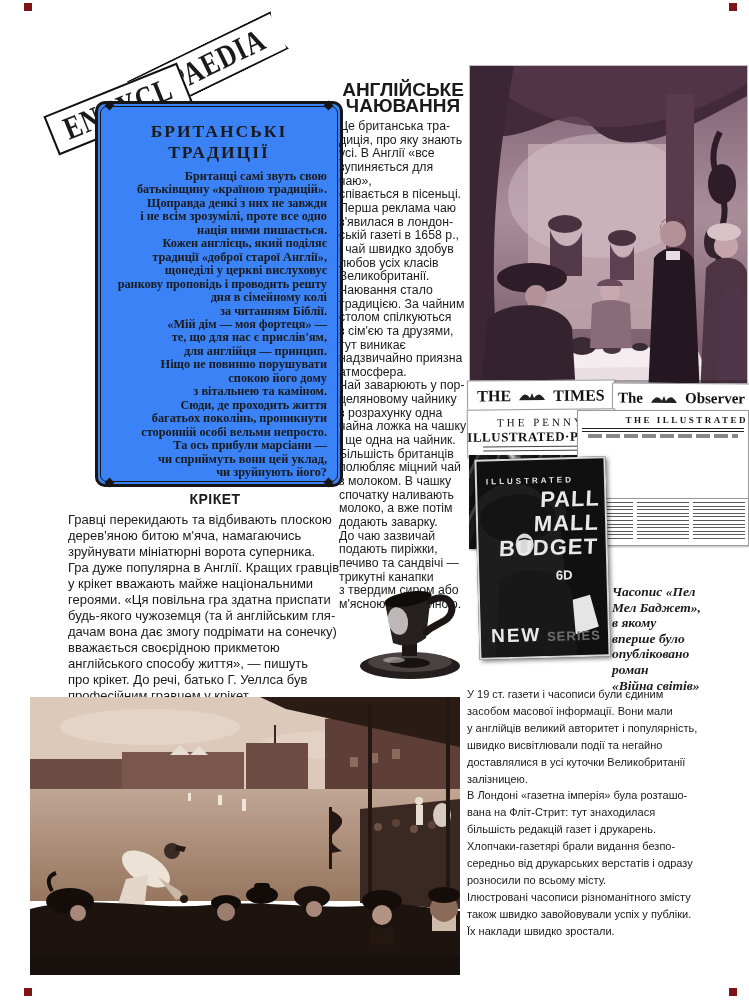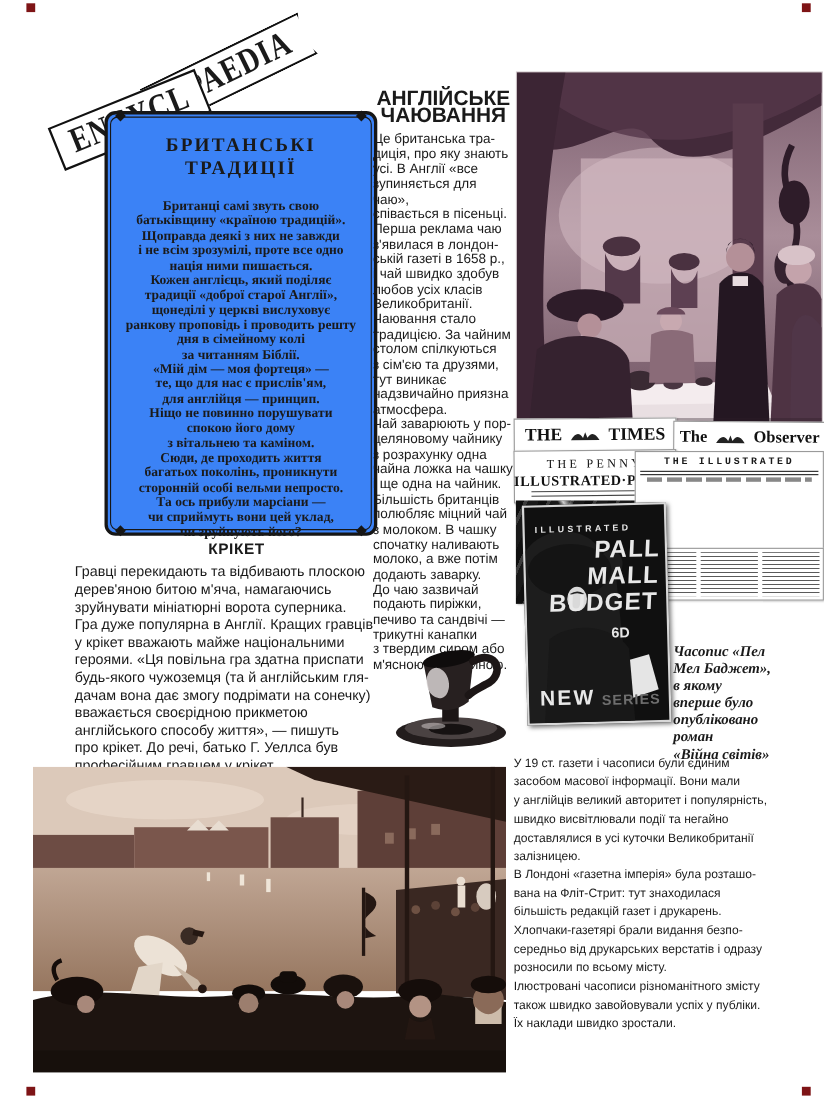--- a/index.html
+++ b/index.html
@@ -26,22 +26,22 @@
   
   .intro-box{position:absolute;left:95px;top:101px;width:242px;height:380px;
              background:#3b82f6;border:3px solid #161616;border-radius:10px;}
   .intro-inner{position:absolute;inset:2px;border:1.5px solid #161616;border-radius:7px;
                padding:14px 10px 0 10px;box-sizing:border-box;text-align:center;}
   .notch{position:absolute;width:7px;height:7px;background:#161616;transform:rotate(45deg);}
   .notch.a{left:8px;top:-2px;} .notch.b{right:8px;top:-2px;}
   .notch.c{left:8px;bottom:-2px;} .notch.d{right:8px;bottom:-2px;}
   .intro-title{font-family:"Liberation Serif",serif;font-weight:bold;font-size:17.5px;
                letter-spacing:2px;line-height:21px;white-space:pre-line;}
-  .intro-lines{margin-top:18px;font-family:"Liberation Serif",serif;font-weight:bold;
-               font-size:12.3px;line-height:13.45px;white-space:pre-line;}
+  .intro-lines{margin-top:7px;font-family:"Liberation Serif",serif;font-weight:bold;
+               font-size:12.3px;line-height:13.45px;white-space:pre-line;text-align:right;}
 
   
   .cricket{position:absolute;left:68px;top:491px;width:294px;}
   .sec-head{font-weight:bold;font-size:14px;text-align:center;letter-spacing:.5px;margin-bottom:5px;}
   .cricket .lines{font-size:13px;line-height:16px;white-space:pre-line;}
 
   
   .tea-col{position:absolute;left:339px;top:82px;width:128px;}
   .tea-head{font-weight:bold;font-size:19px;text-align:center;line-height:16px;
             white-space:pre-line;margin-bottom:6px;}
@@ -64,21 +64,21 @@
   .penny1{font-size:11px;letter-spacing:3px;font-weight:normal;}
   .penny2{font-size:13px;letter-spacing:.5px;}
   .penny-rule{width:80%;height:3px;border-top:1px solid #444;border-bottom:1px solid #444;}
   .engraving{position:absolute;left:2px;top:77px;width:112px;height:94px;
              background:
                linear-gradient(60deg, rgba(255,255,255,0) 55%, rgba(230,230,230,.9) 58%, rgba(255,255,255,0) 63%),
                repeating-linear-gradient(115deg,#101010 0 7px,#3d3d3d 7px 10px,#1a1a1a 10px 19px);
              box-shadow:1px 1px 2px rgba(0,0,0,.4);}
   .iln{position:absolute;left:110px;top:32px;width:172px;height:90px;background:#fff;
        border:1px solid #9a9a9a;box-shadow:1px 1px 2px rgba(0,0,0,.35);box-sizing:border-box;padding-top:4px;}
-  .iln-top{font-family:Liberation Mono, monospace;font-size:9px;letter-spacing:2.5px;text-align:center;font-weight:bold;}
+  .iln-top{font-family:Liberation Serif, serif;font-size:9px;letter-spacing:2.5px;text-align:right;font-weight:bold;}
   .iln-mid{display:flex;align-items:flex-end;justify-content:space-between;padding:0 5px;margin-top:2px;}
   .iln-word{font-family:"Liberation Serif",serif;font-weight:bold;font-size:16px;letter-spacing:1px;}
   .iln-rule{margin:3px 4px 0 4px;border-top:1.5px solid #222;border-bottom:1px solid #222;height:2px;}
   .iln-date{margin:2px 10px 0 10px;height:4px;background:repeating-linear-gradient(90deg,#888 0 14px,#fff 14px 18px);}
   .iln-cols{position:absolute;left:110px;top:120px;width:172px;height:48px;background:#fff;
             border:1px solid #9a9a9a;box-sizing:border-box;display:flex;gap:4px;padding:3px;
             box-shadow:1px 1px 2px rgba(0,0,0,.3);}
   .iln-col{flex:1;background:repeating-linear-gradient(to bottom,#5a5a5a 0,#5a5a5a 1px,transparent 1px,transparent 3.6px);}
 
   .pallmall{position:absolute;left:10px;top:80px;width:131px;height:200px;background:#101010;

